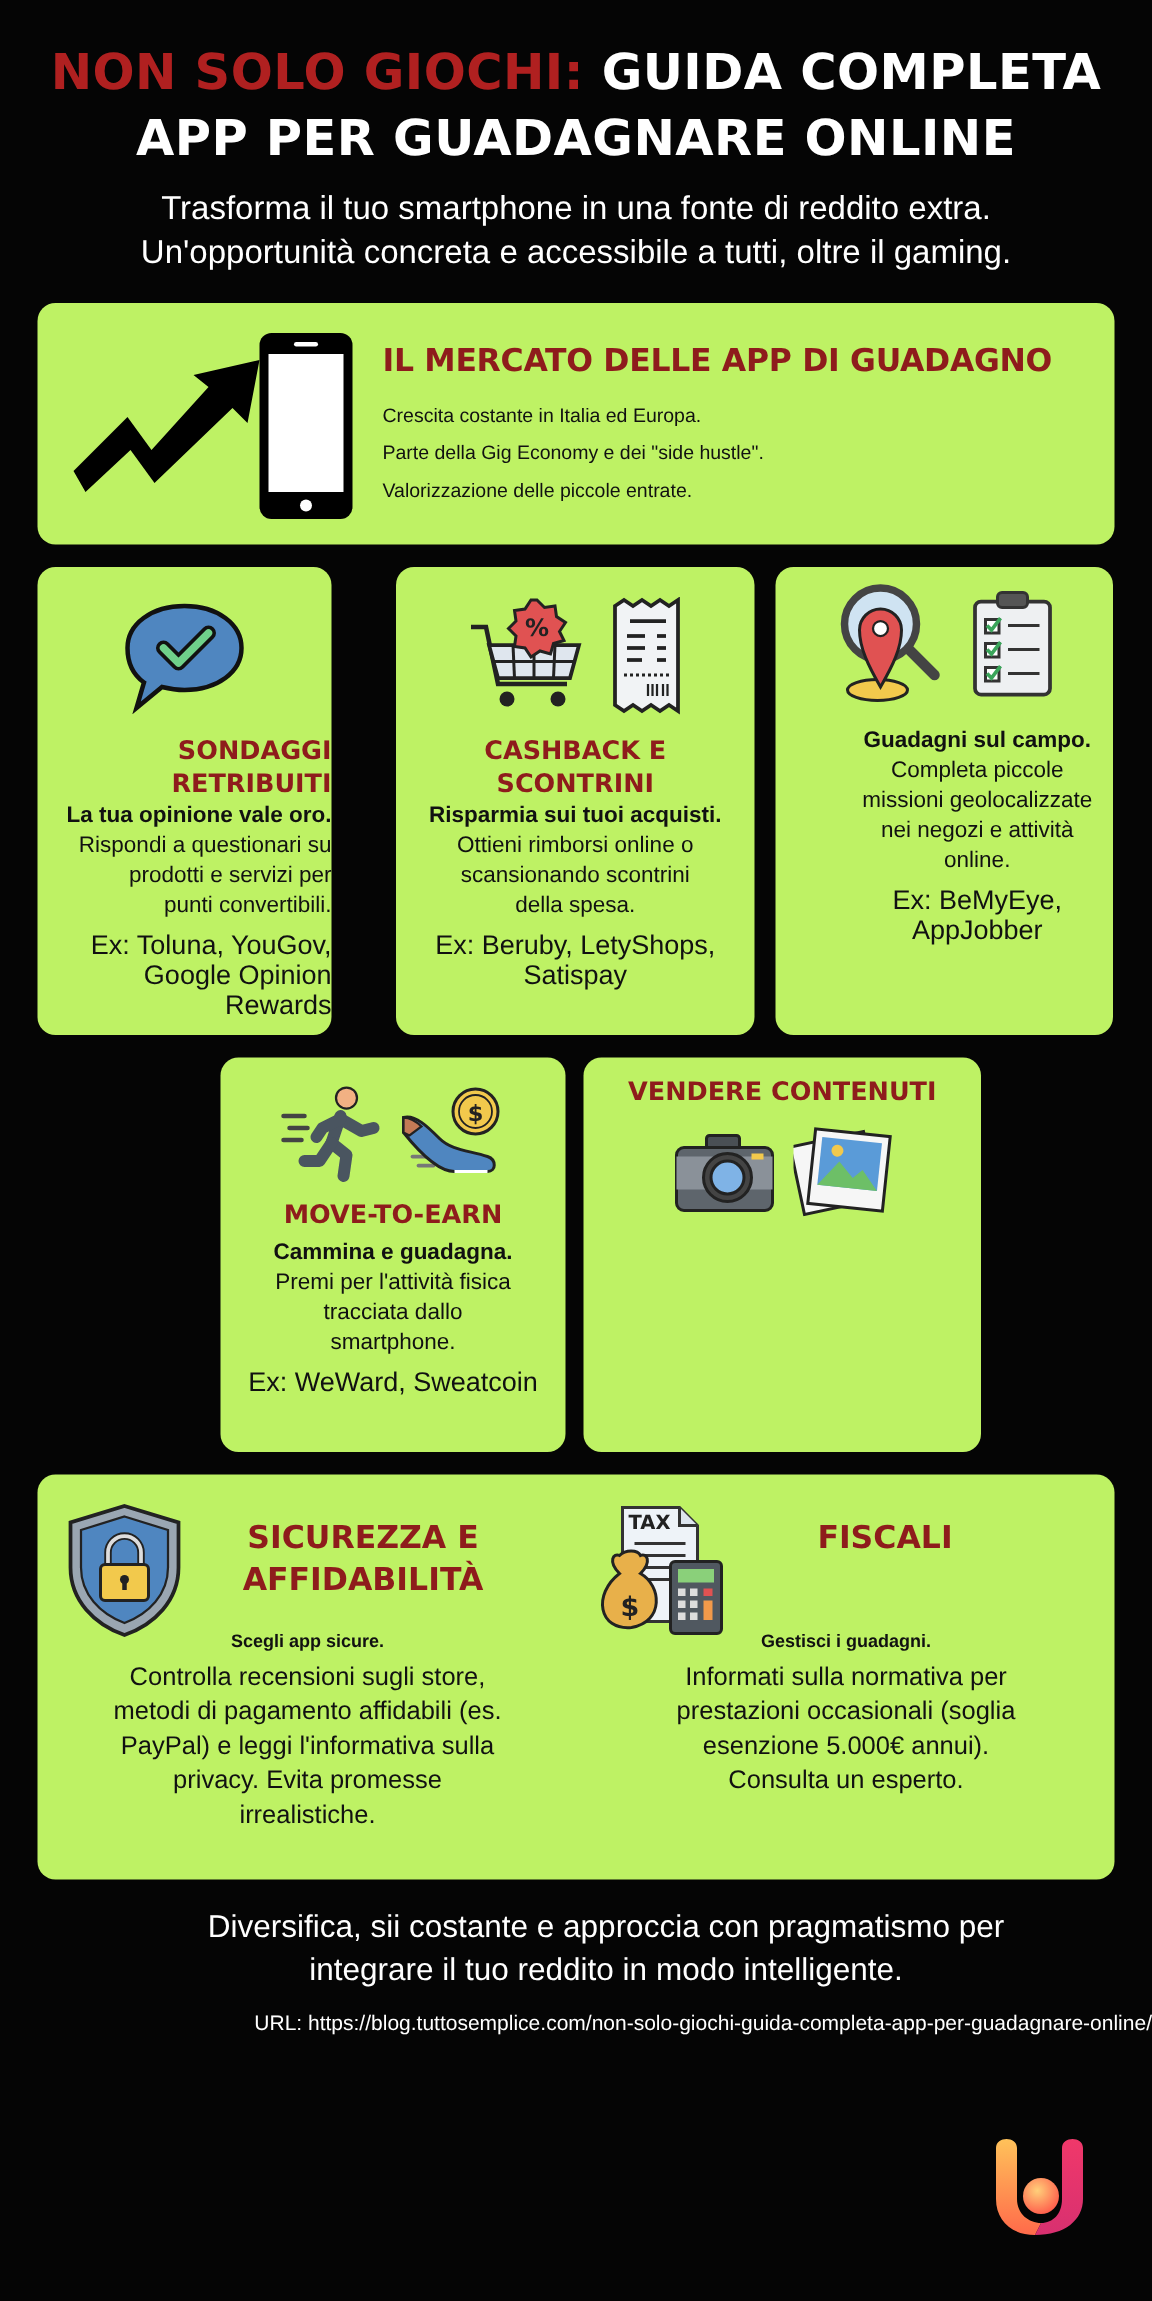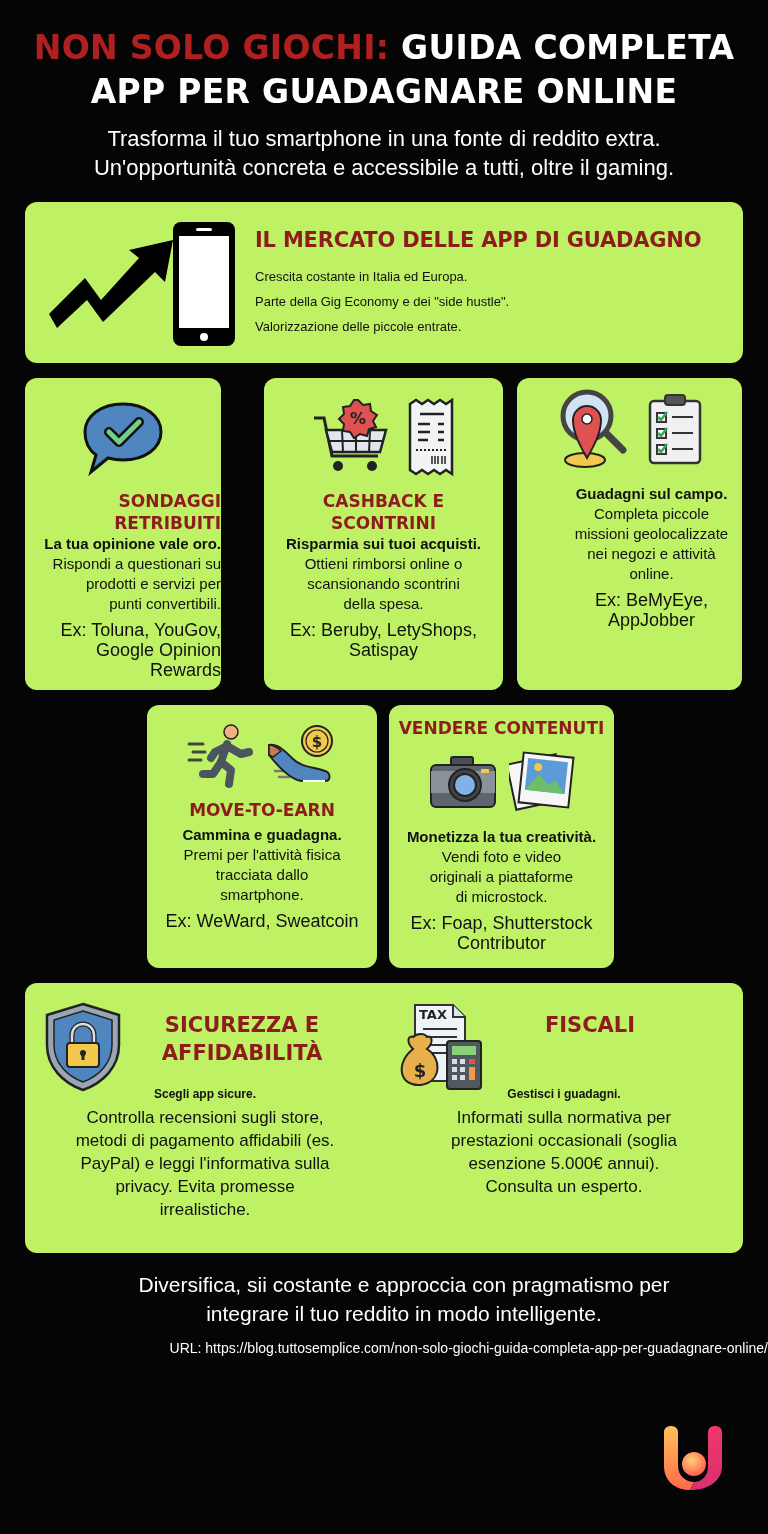--- a/index.html
+++ b/index.html
@@ -26,21 +26,21 @@
   .tile h3 { font-family: "DejaVu Sans", sans-serif; font-weight: bold; font-size: 17px; line-height: 22px; color: #8e1c1c; }
   .tile .lead { font-weight: bold; font-size: 15px; line-height: 20px; color: #111; }
   .tile .body { font-size: 15px; line-height: 20px; color: #111; }
   .tile .ex { font-size: 18px; line-height: 20px; color: #111; margin-top: 6px; }
   .tile .iconrow { display: flex; justify-content: center; align-items: center; gap: 14px; }
 
   .c1 { left: 25px; top: 378px; width: 196px; height: 312px; text-align: right; }
   .c2 { left: 264px; top: 378px; width: 239px; height: 312px; }
   .c3 { left: 517px; top: 378px; width: 225px; height: 312px; }
   .c4 { left: 147px; top: 705px; width: 230px; height: 263px; }
-  .c5 { left: 389px; top: 705px; width: 225px; height: 263px; }
+  .c5 { left: 389px; top: 705px; width: 265px; height: 263px; }
 
   .bottom { left: 25px; top: 983px; width: 718px; height: 270px; }
   .half { position: absolute; top: 0; height: 270px; text-align: center; }
   .half h3 { font-family: "DejaVu Sans", sans-serif; font-weight: bold; font-size: 21px; line-height: 28px; color: #8e1c1c; }
   .half .lead { font-weight: bold; font-size: 12px; line-height: 23px; color: #111; }
   .half .body { font-size: 17px; line-height: 23px; color: #111; }
 
   .closing { position: absolute; left: 0; top: 1270px; width: 768px; text-align: center;
     font-size: 21px; line-height: 29px; color: #fff; padding-left: 40px; }
   .url { position: absolute; left: 0; top: 1338px; width: 768px; text-align: right;
@@ -244,30 +244,20 @@
     </svg>
     <svg width="66" height="60" viewBox="0 0 66 60">
       <rect x="2" y="8" width="50" height="46" fill="#f6f6f6" stroke="#222" stroke-width="2" transform="rotate(-12 27 31)"></rect>
       <rect x="12" y="4" width="50" height="50" fill="#f6f6f6" stroke="#222" stroke-width="2" transform="rotate(6 37 29)"></rect>
       <g transform="rotate(6 37 29)">
         <rect x="17" y="9" width="40" height="32" fill="#5a9bd8"></rect>
         <circle cx="28" cy="17" r="4" fill="#f2c94c"></circle>
         <polygon points="17,41 30,24 40,34 46,28 57,41" fill="#6dbf67"></polygon>
       </g>
     </svg>
-  </div>
-  <div style="margin-top:14px;">
-    <div class="lead">Monetizza la tua creatività.</div>
-    <div class="body">Vendi foto e video</div>
-    <div class="body">originali a piattaforme</div>
-    <div class="body">di microstock.</div>
-    <div class="ex">
-      <div>Ex: Foap, Shutterstock</div>
-      <div>Contributor</div>
-    </div>
   </div>
 </div>
 
 <div class="card bottom">
   <div class="half" style="left:0;width:360px;">
     <svg style="position:absolute;left:18px;top:18px;" width="80" height="92" viewBox="0 0 80 92">
       <path d="M40 3 L76 14 L76 44 C76 66 60 82 40 89 C20 82 4 66 4 44 L4 14 Z" fill="#9aa6b2" stroke="#222" stroke-width="2.5"></path>
       <path d="M40 10 L69 19 L69 44 C69 62 56 75 40 81 C24 75 11 62 11 44 L11 19 Z" fill="#4f86c0" stroke="#222" stroke-width="1.5"></path>
       <path d="M29 42 L29 34 A11 11 0 0 1 51 34 L51 42" fill="none" stroke="#222" stroke-width="5"></path>
       <path d="M29 42 L29 34 A11 11 0 0 1 51 34 L51 42" fill="none" stroke="#ddd" stroke-width="2.5"></path>

